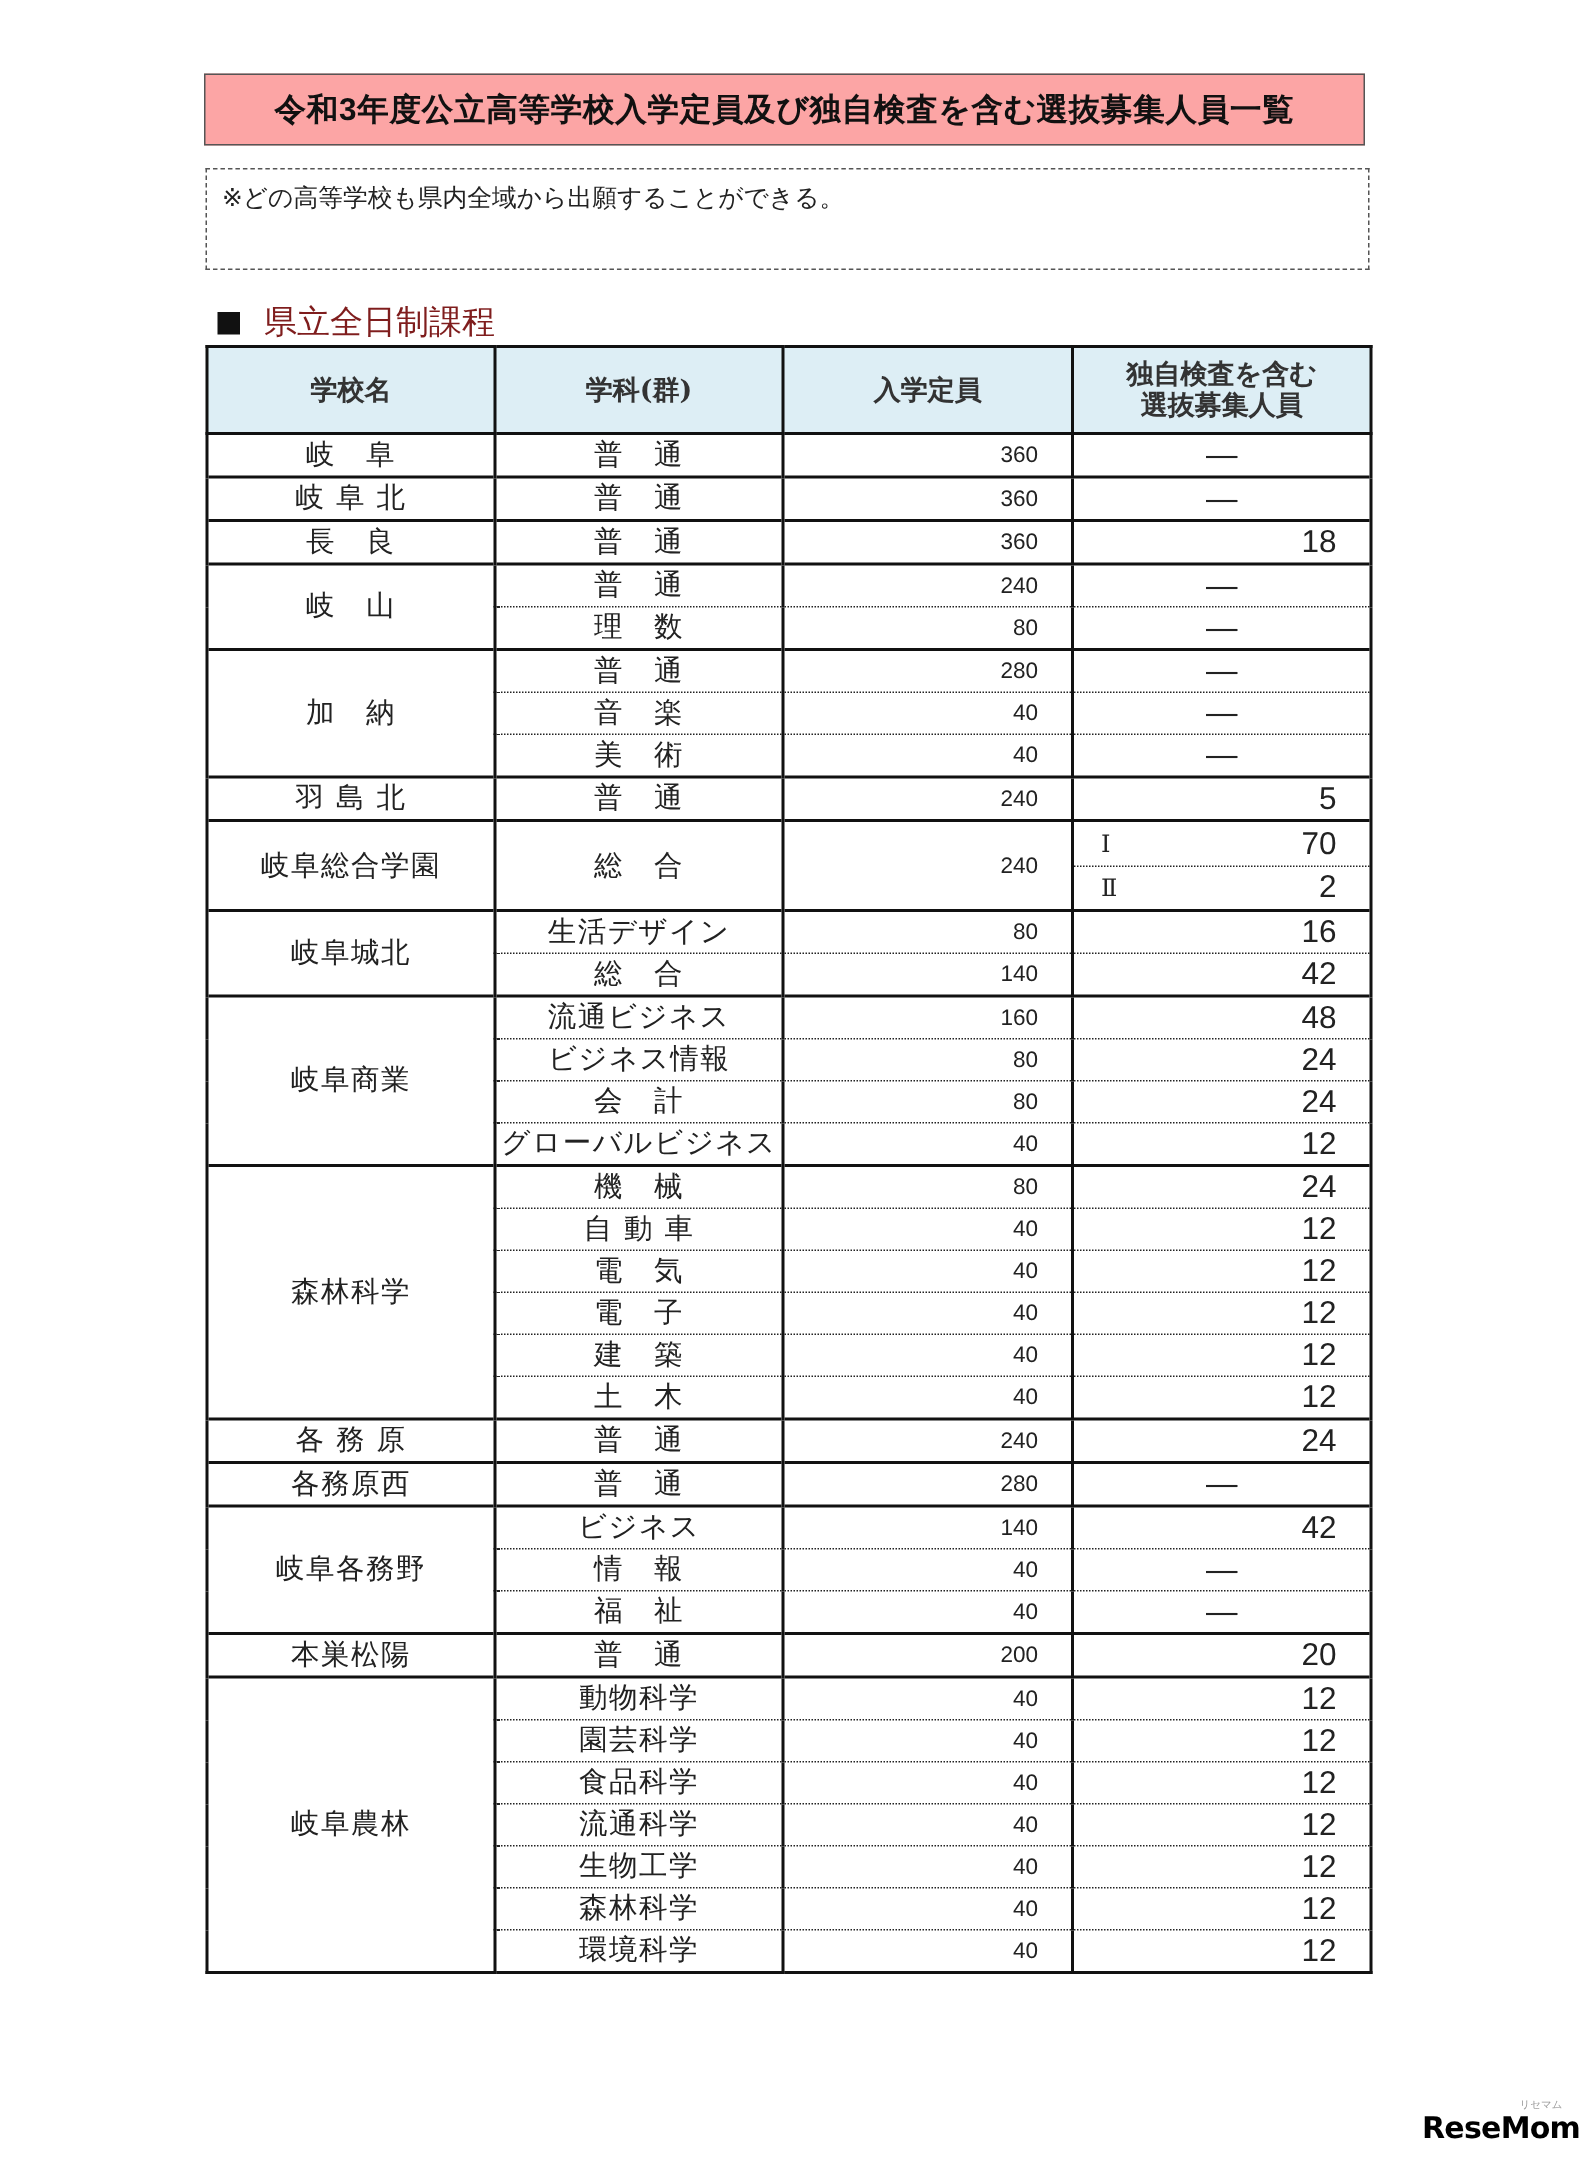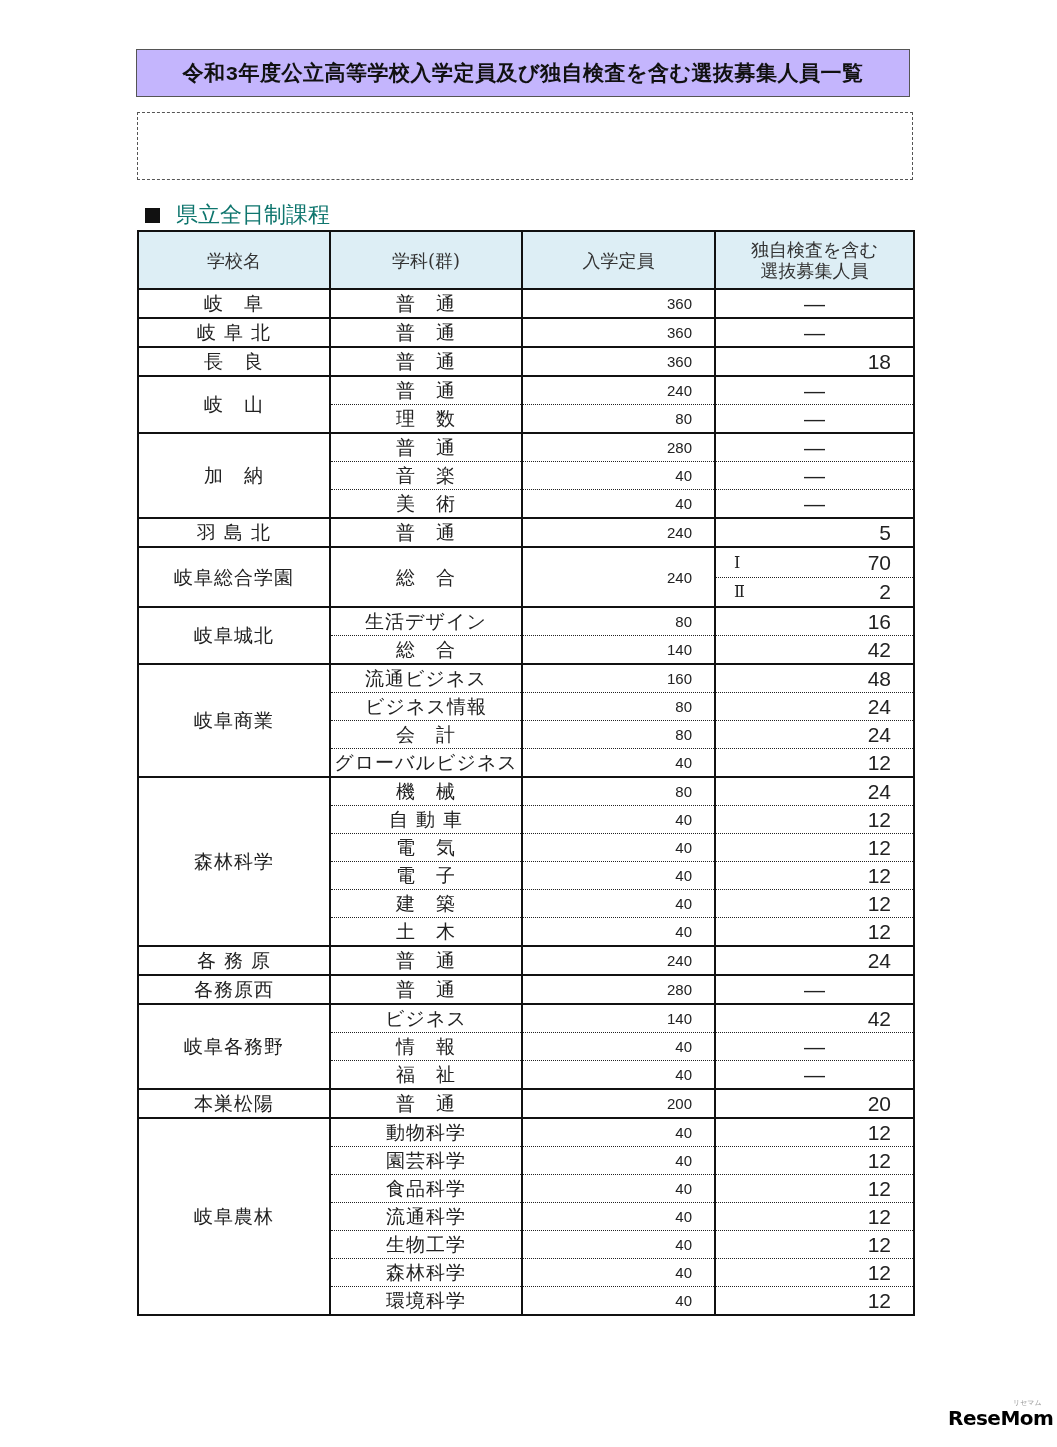--- a/index.html
+++ b/index.html
@@ -1,23 +1,23 @@
 <!DOCTYPE html>
 <html><head>
 <meta charset="utf-8">
 <style>
   html, body { margin:0; padding:0; background:#ffffff; }
   body { width:1057px; height:1447px; position:relative; font-family:"DejaVu Serif","Liberation Serif",serif; color:#222; overflow:hidden; }
-  .title-box { position:absolute; left:136px; top:49px; width:774px; height:48px; background:#c4b5fd; border:1.5px solid #555; box-sizing:border-box; display:flex; align-items:center; justify-content:center; font-family:Liberation Mono, monospace; font-weight:bold; font-size:21px; color:#111; letter-spacing:0.5px; }
+  .title-box { position:absolute; left:136px; top:49px; width:774px; height:48px; background:#fca5a5; border:1.5px solid #555; box-sizing:border-box; display:flex; align-items:center; justify-content:center; font-family:Liberation Sans, sans-serif; font-weight:bold; font-size:21px; color:#111; letter-spacing:0.5px; }
   .note-box { position:absolute; left:137px; top:112px; width:776px; height:68px; border:1.2px dashed #555; box-sizing:border-box; padding:6px 10px; font-family:"DejaVu Sans","Liberation Sans",sans-serif; font-size:16.5px; line-height:25px; color:#222; }
-  .section-heading { position:absolute; left:145px; top:200px; font-family:"DejaVu Sans","Liberation Sans",sans-serif; font-size:22px; color:#0f766e; display:flex; align-items:center; gap:16px; }
+  .section-heading { position:absolute; left:145px; top:200px; font-family:"DejaVu Sans","Liberation Sans",sans-serif; font-size:22px; color:#7f1d1d; display:flex; align-items:center; gap:16px; }
   .section-heading .sq { display:inline-block; width:15px; height:15px; background:#111; }
   table.data { position:absolute; left:137px; top:230px; width:776px; border-collapse:collapse; table-layout:fixed; font-size:19px; }
   table.data col.c1 { width:192px; } table.data col.c2 { width:192px; } table.data col.c3 { width:193px; } table.data col.c4 { width:199px; }
-  table.data th { background:#ddeef5; border:2px solid #111; height:54px; font-weight:normal; font-size:18px; color:#333; line-height:21px; }
+  table.data th { background:#ddeef5; border:2px solid #111; height:54px; font-weight:bold; font-size:18px; color:#333; line-height:21px; }
   table.data td { border-left:2px solid #111; border-right:2px solid #111; height:27px; padding:0; line-height:27px; }
   table.data tr.first td { border-top:2px solid #111; }
   table.data tr.sub td.dep, table.data tr.sub td.cap, table.data tr.sub td.sel { border-top:1.5px dotted #222; }
   table.data tr.last td { border-bottom:2px solid #111; }
   td.school { text-align:center; vertical-align:middle; letter-spacing:1px; }
   td.dep { text-align:center; letter-spacing:1px; }
   td.cap { text-align:right; padding-right:22px !important; font-family:"Liberation Sans Narrow","Liberation Sans",sans-serif; font-size:15px; }
   td.sel { text-align:right; padding-right:22px !important; font-family:"Liberation Sans","DejaVu Sans",sans-serif; font-size:21px; }
   td.sel.dash { text-align:center; padding-right:0 !important; }
   .split { display:flex; flex-direction:column; height:56px; }
@@ -26,20 +26,21 @@
   .split .roman { font-family:"DejaVu Serif",serif; font-size:16px; }
   .logo { position:absolute; left:948px; top:1406px; font-family:"DejaVu Sans","Liberation Sans",sans-serif; font-weight:bold; font-size:20px; color:#000000; letter-spacing:-0.5px; }
   .logo-small { position:absolute; left:1013px; top:1398px; font-size:7px; color:#999; font-family:"DejaVu Sans",sans-serif; }
 </style>
 </head>
 <body>
 
 <div class="title-box">令和3年度公立高等学校入学定員及び独自検査を含む選抜募集人員一覧</div>
 
 <div class="note-box">
+  <div>※どの高等学校も県内全域から出願することができる。</div>
 </div>
 
 <div class="section-heading">
   <span class="sq"></span>
   <span>県立全日制課程</span>
 </div>
 
 <table class="data">
   <colgroup>
       <col class="c1">

